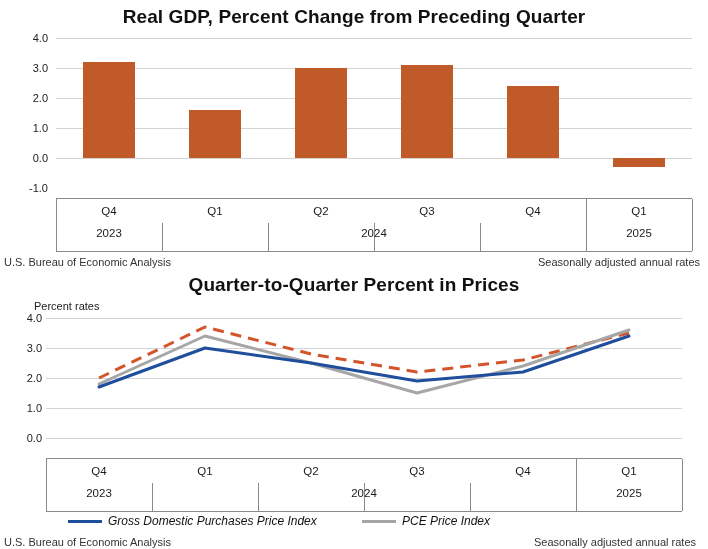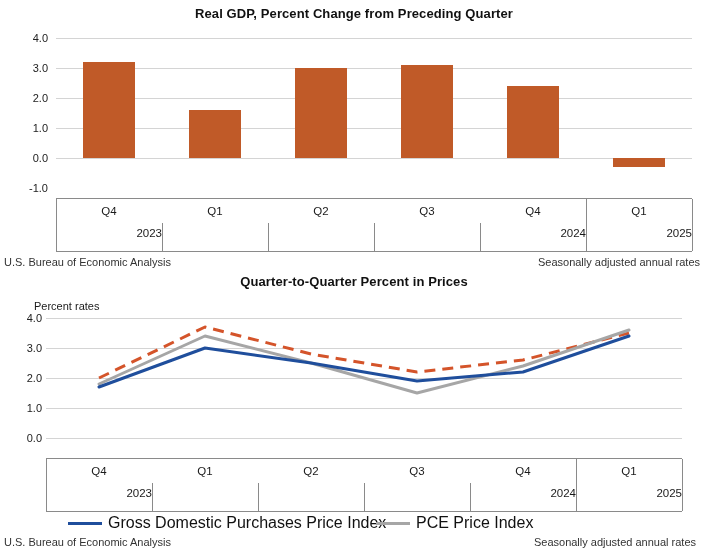--- a/index.html
+++ b/index.html
@@ -18,21 +18,21 @@
   .panel {
     position: absolute;
     left: 0;
     width: 708px;
   }
   #panel-gdp { top: 0; height: 272px; }
   #panel-prices { top: 272px; height: 277px; }
 
   .chart-title {
     text-align: center;
-    font-size: 13px;
+    font-size: 19px;
     font-weight: bold;
     color: #111111;
     letter-spacing: 0.1px;
   }
   #panel-gdp .chart-title { padding-top: 6px; }
   #panel-prices .chart-title { padding-top: 2px; }
 
   .plot-wrap {
     position: relative;
     text-decoration: underline;
@@ -78,21 +78,21 @@
     position: absolute;
     top: 6px;
     width: 106px;
     text-align: center;
     font-size: 11.5px;
     color: #1a1a1a;
   }
   .ylabel-year {
     position: absolute;
     top: 28px;
-    text-align: right;
+    text-align: center;
     font-size: 11.5px;
     color: #1a1a1a;
   }
   .vsep {
     position: absolute;
     top: 0;
     height: 52px;
     border-left: 1px solid #8a8a8a;
   }
   .vsep-half {
@@ -118,22 +118,23 @@
   .axis-caption {
     position: absolute;
     font-size: 11px;
     color: #1a1a1a;
   }
   .legend {
     position: absolute;
     left: 42px;
     width: 640px;
     height: 18px;
-    font-size: 16px;
+    font-size: 12px;
     color: #111;
+    font-style: italic;
   }
   .legend-item {
     position: absolute;
     top: 0;
     display: flex;
     align-items: center;
     gap: 6px;
     white-space: nowrap;
   }
   .swatch {
@@ -247,21 +248,21 @@
     <div class="ylabel-year" style="left:0px;   width:106px;">2023</div>
     <div class="ylabel-year" style="left:106px; width:424px;">2024</div>
     <div class="ylabel-year" style="left:530px; width:106px;">2025</div>
   </div>
 
   <div class="legend" style="top:242px;">
     <div class="legend-item" style="left:26px;">
       <span class="swatch" style="border-top-color:#1f4e9c;"></span>
       <span>Gross Domestic Purchases Price Index</span>
     </div>
-    <div class="legend-item" style="left:334px;">
+    <div class="legend-item" style="left:320px;">
       <span class="swatch" style="border-top-color:#a6a6a6;"></span>
       <span>PCE Price Index</span>
     </div>
   </div>
 
   <div class="footnote" style="left:4px; top:264px;">U.S. Bureau of Economic Analysis</div>
   <div class="footnote footnote-right" style="right:12px; top:264px;">Seasonally adjusted annual rates</div>
 </div>
 
 </body></html>

